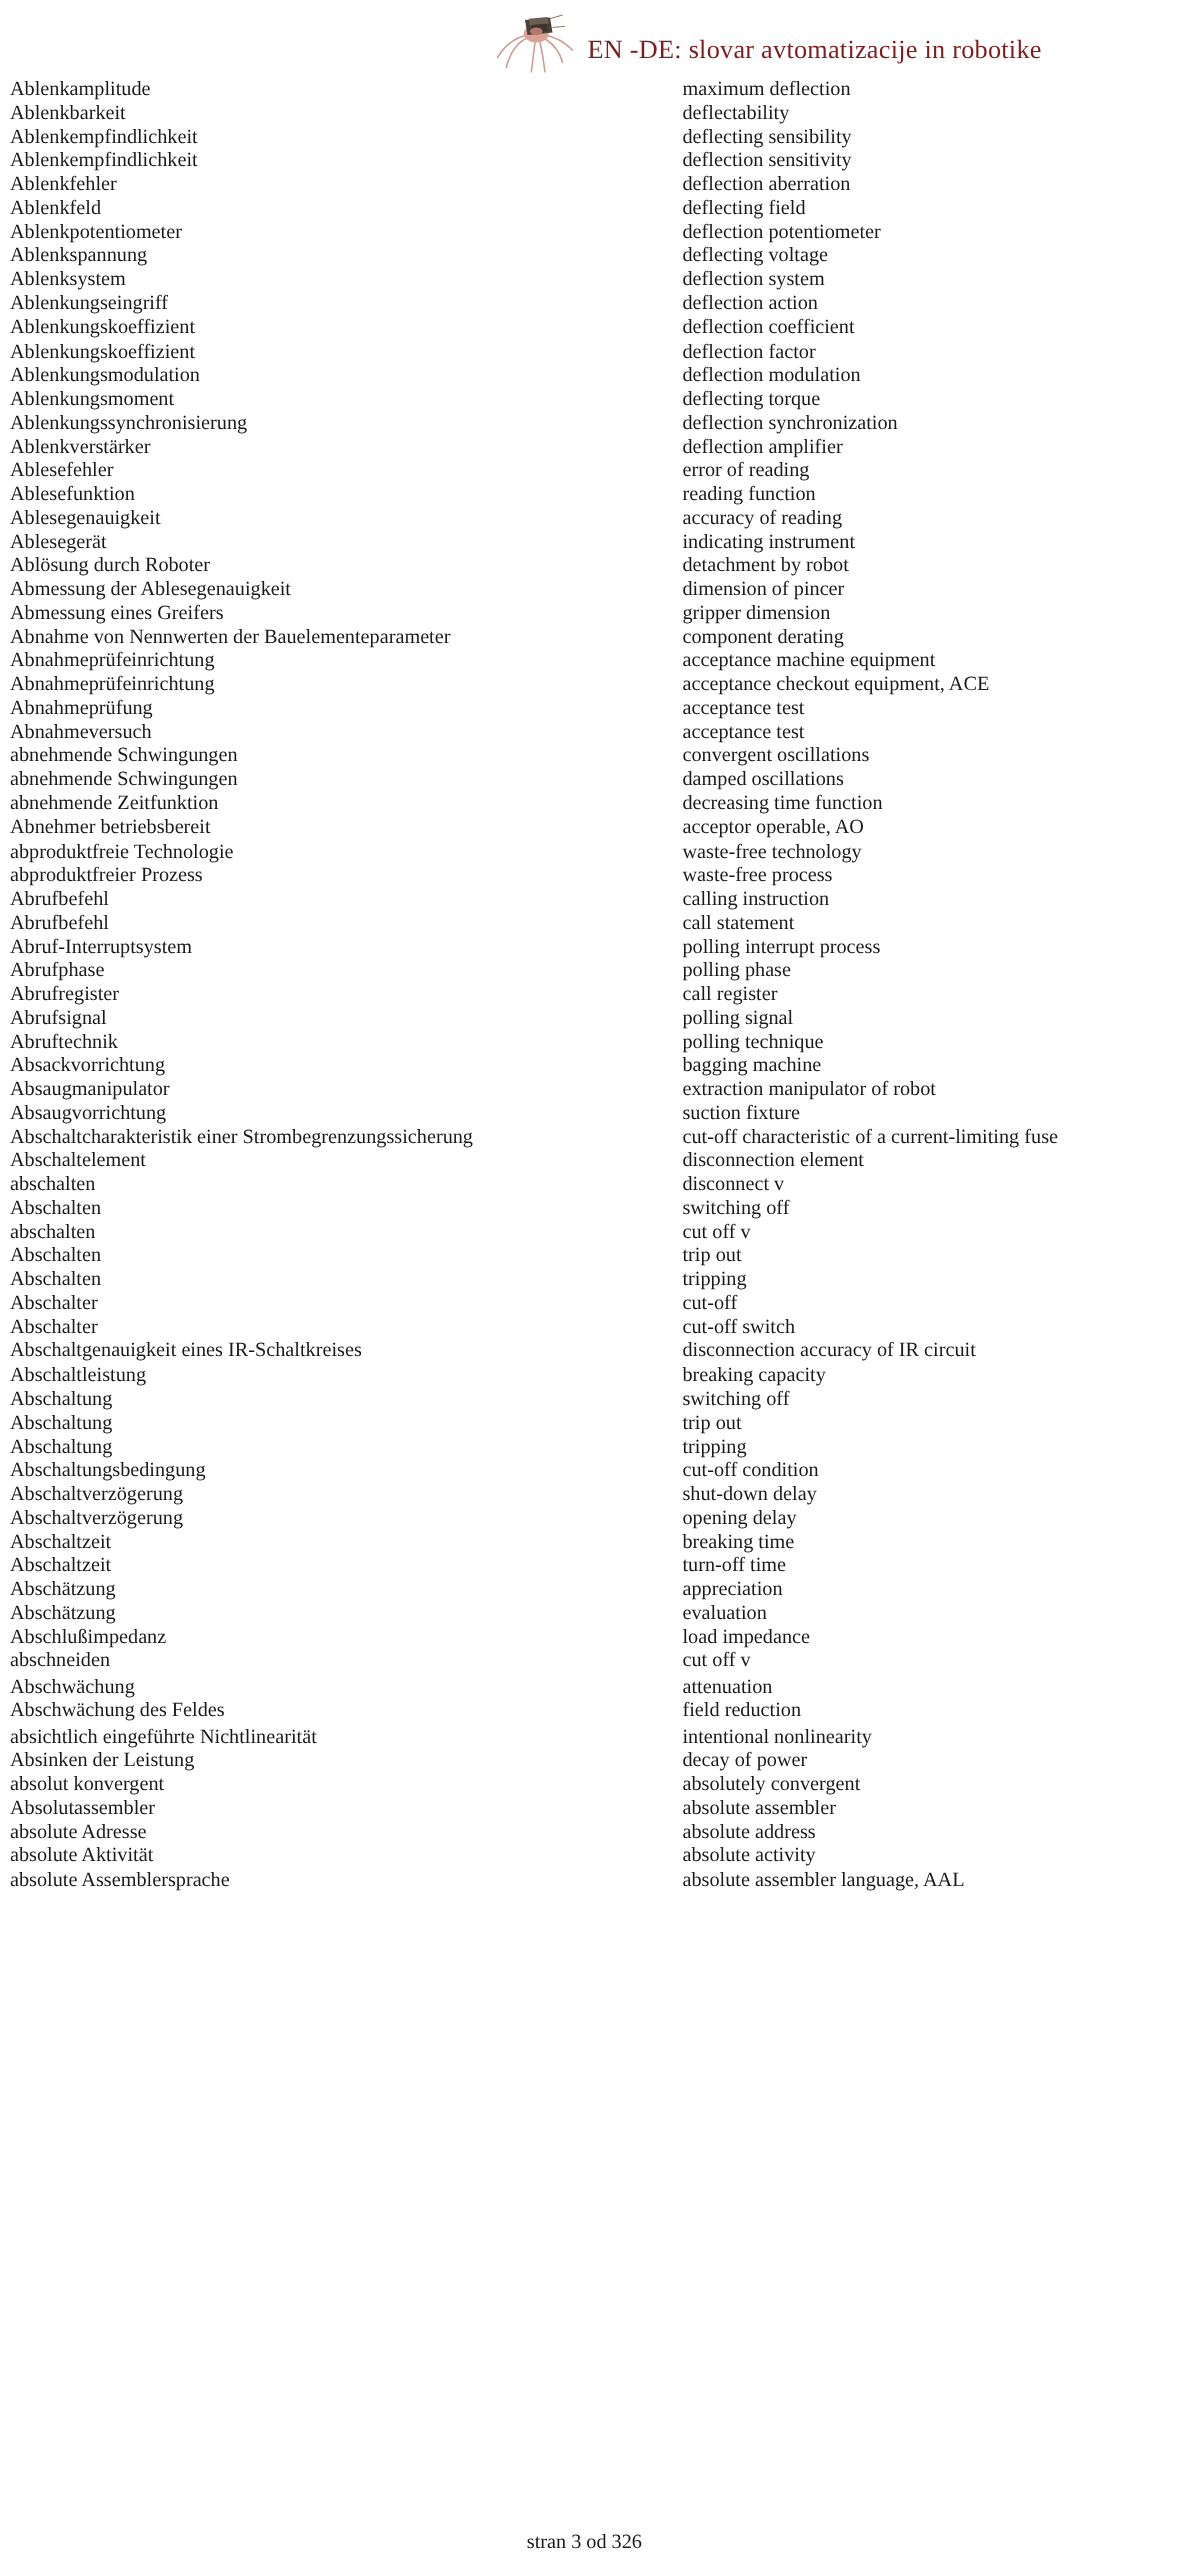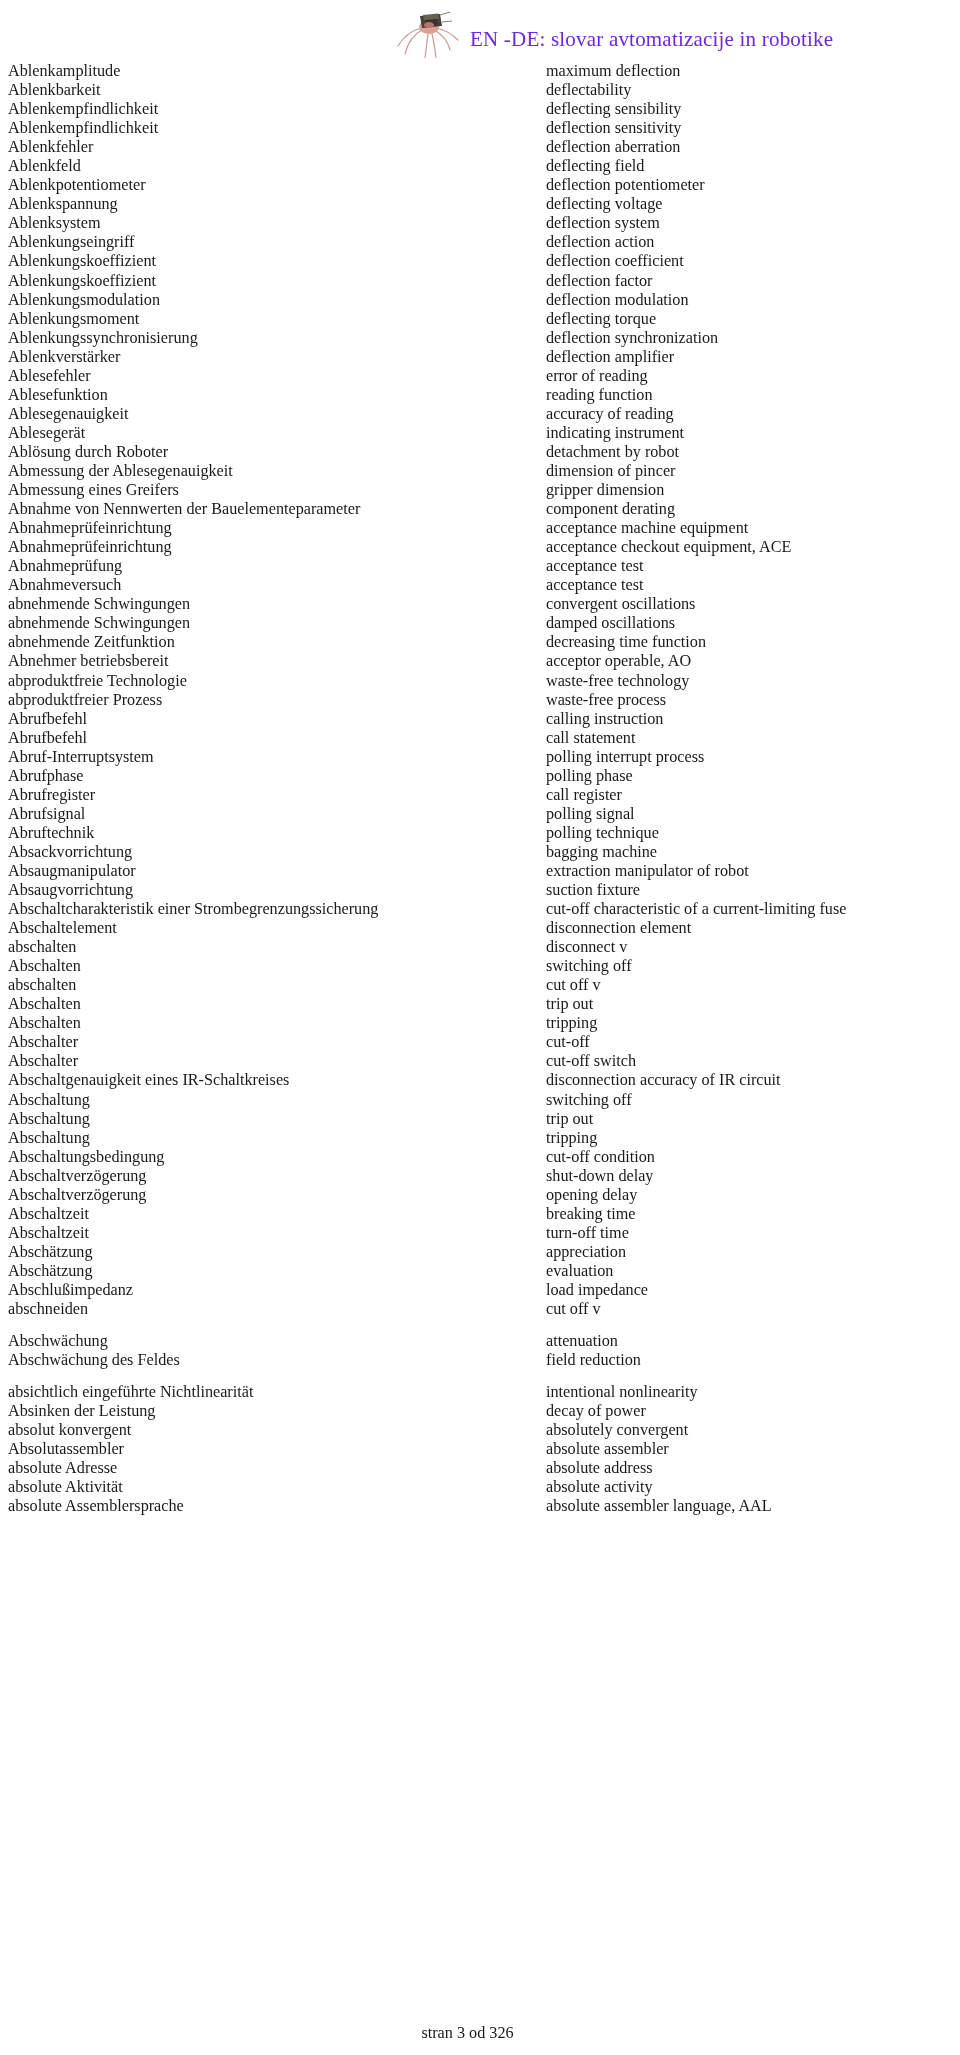--- a/index.html
+++ b/index.html
@@ -50,21 +50,21 @@
     left: 0;
     width: 792px;
   }
   .entry {
     position: relative;
     height: 19.05px;
     line-height: 19.05px;
     font-size: 16.2px;
     white-space: nowrap;
   }
-  .entry.gap-before { margin-top: 13px; }
+  .entry.gap-before { margin-top: 2px; }
   .term-de {
     position: absolute;
     left: 8px;
     top: 0;
   }
   .term-en {
     position: absolute;
     left: 546px;
     top: 0;
   }
@@ -96,21 +96,21 @@
       </g>
       <ellipse cx="37" cy="25" rx="10" ry="7" fill="#d9a295"></ellipse>
       <path d="M28 14 L48 12 L50 24 L30 26 Z" fill="#4a4038"></path>
       <path d="M31 13 L46 11.5 L47 17 L32 18.5 Z" fill="#6b5f52"></path>
       <path d="M33 18 L45 17 L46 23 L34 24 Z" fill="#3b332c"></path>
       <ellipse cx="37" cy="23" rx="5" ry="3" fill="#b6776c"></ellipse>
       <path d="M48 13 L58 10" stroke="#8c7a6a" stroke-width="1" fill="none"></path>
       <path d="M50 20 L60 19" stroke="#8c7a6a" stroke-width="1" fill="none"></path>
     </svg>
   </div>
-  <div class="header-title" style="color: #6d28d9;">EN -DE: slovar avtomatizacije in robotike</div>
+  <div class="header-title" style="color: #7f1d1d;">EN -DE: slovar avtomatizacije in robotike</div>
 </div>
 
 <div class="glossary" id="glossary">
     <div class="entry">
       <span class="term-de">Ablenkamplitude</span>
       <span class="term-en">maximum deflection</span>
     </div>
     <div class="entry">
       <span class="term-de">Ablenkbarkeit</span>
       <span class="term-en">deflectability</span>
@@ -315,20 +315,24 @@
       <span class="term-de">Abschalter</span>
       <span class="term-en">cut-off</span>
     </div>
     <div class="entry">
       <span class="term-de">Abschalter</span>
       <span class="term-en">cut-off switch</span>
     </div>
     <div class="entry">
       <span class="term-de">Abschaltgenauigkeit eines IR-Schaltkreises</span>
       <span class="term-en">disconnection accuracy of IR circuit</span>
+    </div>
+    <div class="entry">
+      <span class="term-de">Abschaltleistung</span>
+      <span class="term-en">breaking capacity</span>
     </div>
     <div class="entry">
       <span class="term-de">Abschaltung</span>
       <span class="term-en">switching off</span>
     </div>
     <div class="entry">
       <span class="term-de">Abschaltung</span>
       <span class="term-en">trip out</span>
     </div>
     <div class="entry">

